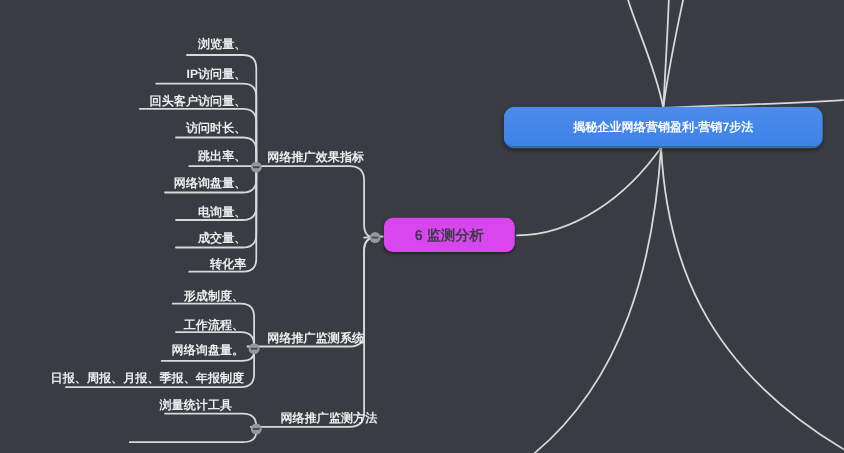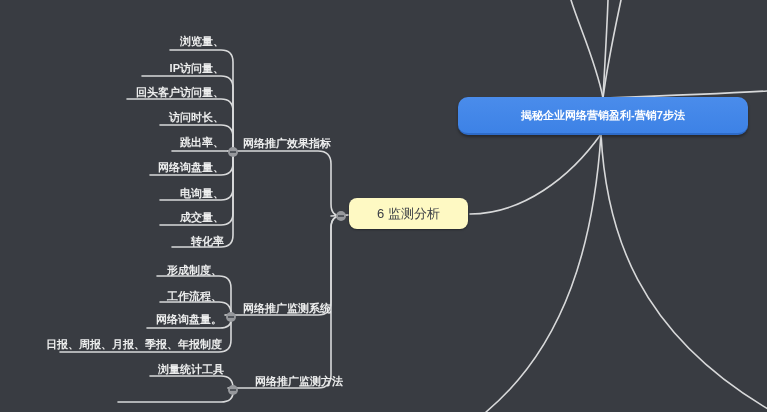--- a/index.html
+++ b/index.html
@@ -37,26 +37,26 @@
     font-size:11px;font-weight:700;
     white-space:nowrap;
     box-shadow:0 2px 3px rgba(0,0,0,.35);
     cursor:pointer;
   }
   .sub-topic{
     position:absolute;
     z-index:3;
     left:349px;top:198px;
     width:119px;height:31px;
-    background:#fef9c3;
+    background:#d946ef;
     border-radius:8px;
     box-sizing:border-box;
     display:flex;align-items:center;justify-content:center;
     color:#3a3d45;
-    font-size:13px;font-weight:400;
+    font-size:13px;font-weight:700;
     white-space:nowrap;
     box-shadow:0 1px 2px rgba(0,0,0,.35);
     cursor:pointer;
   }
 </style>
 </head>
 <body>
 
 <div id="canvas">
 
@@ -131,15 +131,15 @@
   <div class="lbl" style="right:543px;top:160px;">网络询盘量、</div>
   <div class="lbl" style="right:543px;top:186px;">电询量、</div>
   <div class="lbl" style="right:543px;top:210px;">成交量、</div>
   <div class="lbl" style="right:543px;top:234px;">转化率</div>
 
   <div class="lbl" style="right:545px;top:263px;">形成制度、</div>
   <div class="lbl" style="right:545px;top:289px;">工作流程、</div>
   <div class="lbl" style="right:545px;top:312px;">网络询盘量。</div>
   <div class="lbl" style="right:545px;top:337px;">日报、周报、月报、季报、年报制度</div>
 
-  <div class="lbl" style="right:543px;top:362px;margin-left:48px;">浏量统计工具</div>
+  <div class="lbl" style="right:556px;top:362px;margin-left:48px;">浏量统计工具</div>
 
 </div>
 
 </body></html>

